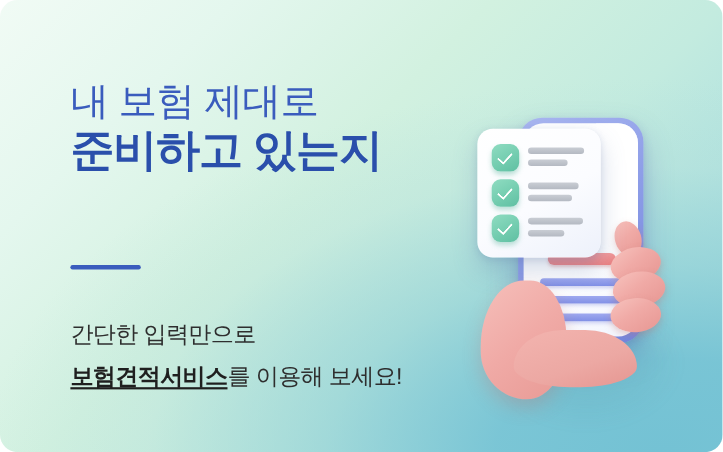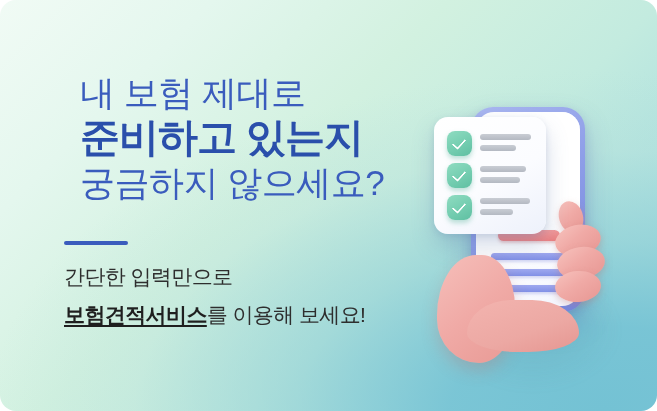--- a/index.html
+++ b/index.html
@@ -6,37 +6,37 @@
   body{width:657px;height:411px;overflow:hidden;font-family:"Liberation Sans","DejaVu Sans",sans-serif;}
 
   .banner{
     position:relative;width:657px;height:411px;border-radius:16px;overflow:hidden;
     background:
       radial-gradient(130% 115% at 92% 100%, #74c2d4 0%, rgba(116,194,212,0.88) 18%, rgba(141,206,213,0.6) 36%, rgba(178,222,216,0.28) 55%, rgba(205,240,221,0) 72%),
       linear-gradient(135deg, #f1fbf5 0%, #e4f7ee 20%, #d2f1e0 42%, #c3ebdf 62%, #aadfe0 82%, #8fd0da 100%);
   }
 
   
-  .copy{position:absolute;left:80px;top:70px;width:390px;}
+  .copy{position:absolute;left:64px;top:70px;width:390px;}
 
   .hl{
     color:#3a5cbd;letter-spacing:-0.5px;white-space:nowrap;
     font-size:35px;line-height:45px;font-weight:400;
   }
   .hl.strong{color:#2a4fab;font-weight:700;letter-spacing:-1px;font-size:40px;}
 
   .rule{
     position:absolute;left:64px;top:241px;width:64px;height:4px;
     background:#3a5cbd;border-radius:2px;
   }
 
   .sub{position:absolute;left:64px;top:261px;width:400px;}
   .sub-line{
     color:#2e2e2e;font-size:21px;line-height:32px;letter-spacing:-0.6px;
-    font-weight:400;white-space:nowrap;
+    font-weight:400;white-space:nowrap;margin-top:28px;
   }
   .sub-line.two{margin-top:6px;}
   .sub-em{font-weight:700;text-decoration:underline;text-underline-offset:3px;text-decoration-thickness:2px;color:#1f1f1f;}
 
   
   .art{position:absolute;left:415px;top:95px;width:242px;height:316px;}
 
   
   .art .ambient{
     position:absolute;left:30px;top:175px;width:175px;height:120px;border-radius:50%;
@@ -128,21 +128,20 @@
   }
 </style>
 </head>
 <body>
 
 <div class="banner">
 
   <div class="copy">
     <div class="hl">내 보험 제대로</div>
     <div class="hl strong">준비하고 있는지</div>
-    <div class="hl">궁금하지 않으세요?</div>
   </div>
 
   <div class="rule"></div>
 
   <div class="sub">
     <div class="sub-line">간단한 입력만으로</div>
     <div class="sub-line two"><span class="sub-em">보험견적서비스</span><span>를 이용해 보세요!</span></div>
   </div>
 
   <div class="art">

